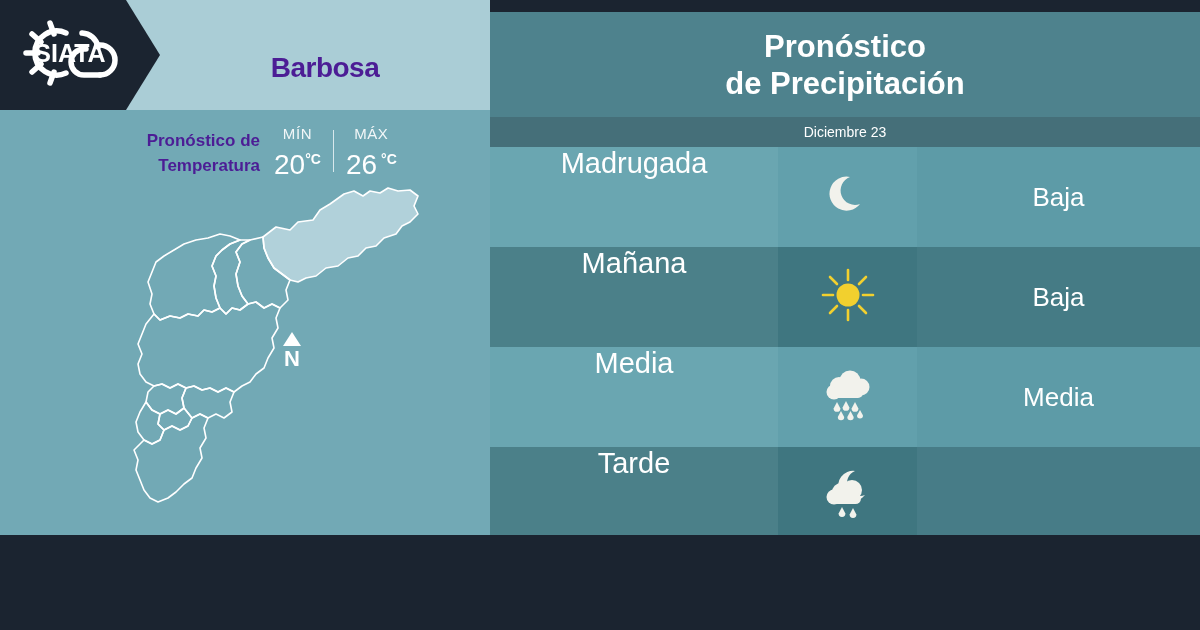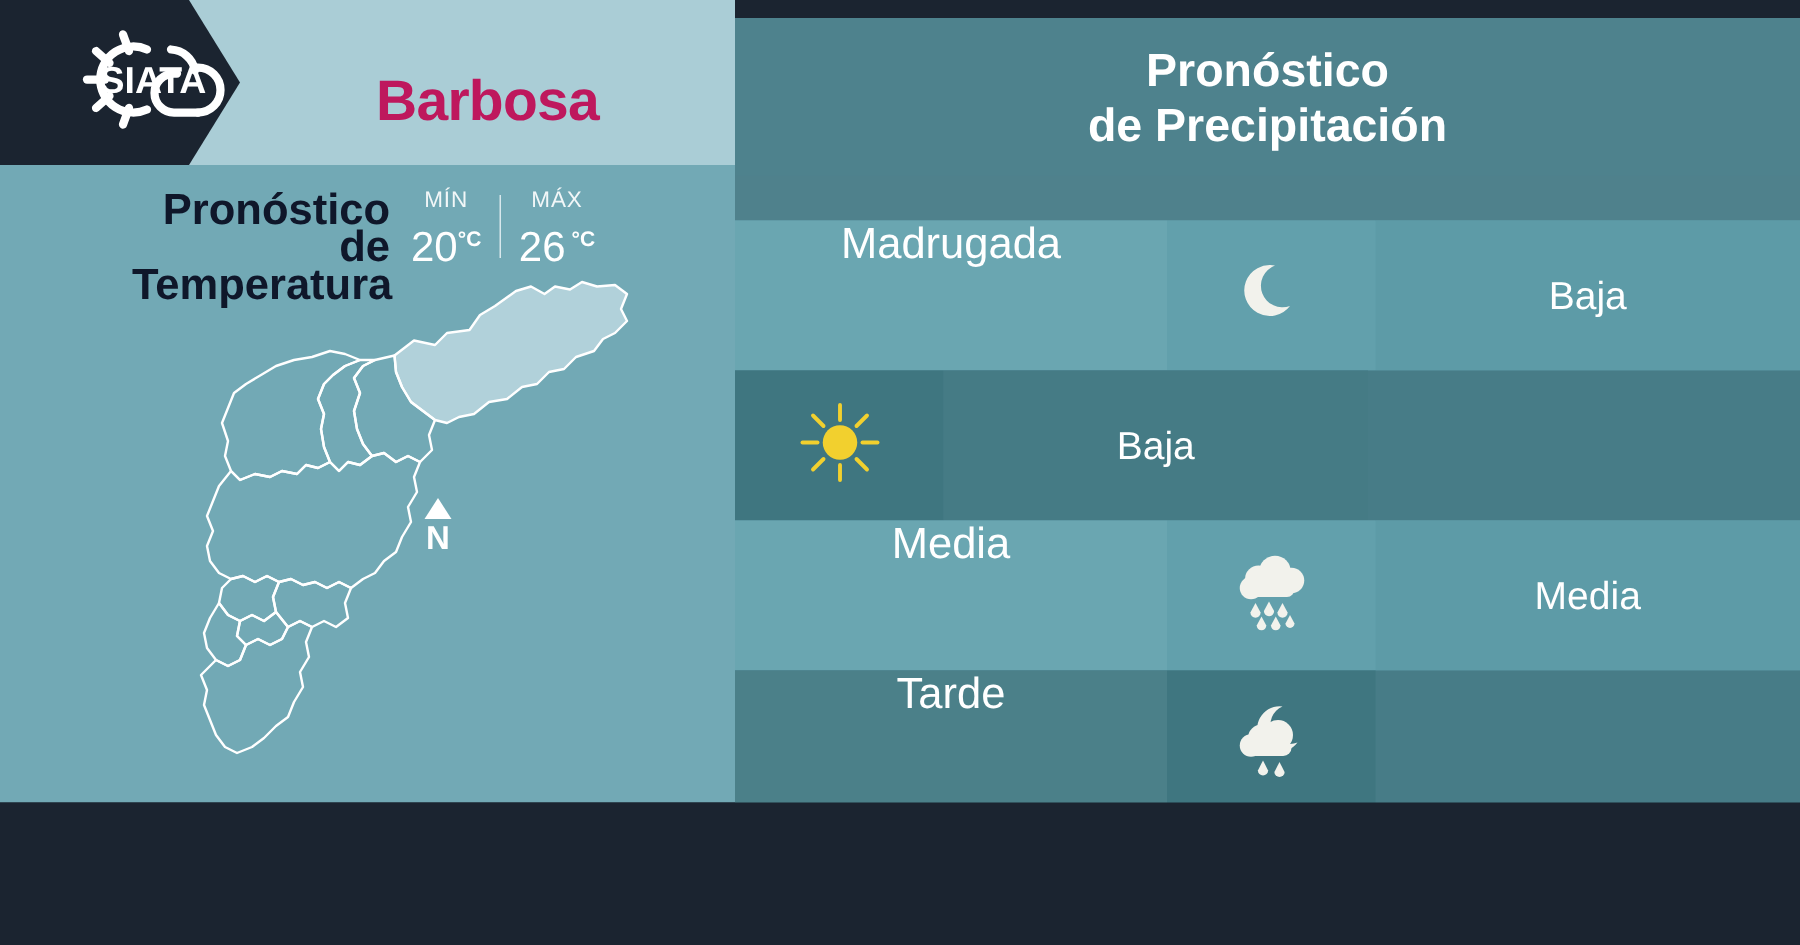--- a/index.html
+++ b/index.html
@@ -11,33 +11,33 @@
   #page { position:relative; width:1200px; height:630px; }
 
   
   .left-panel { position:absolute; left:0; top:0; width:490px; height:535px; background:#72a9b5; }
   .left-header { position:absolute; left:0; top:0; width:490px; height:110px; background:#aacdd6; }
 
   .logo-badge {
     position:absolute; left:0; top:0; width:160px; height:110px;
     background:#1b2430;
     clip-path: polygon(0 0, 126px 0, 160px 55px, 126px 110px, 0 110px);
-    display:flex; align-items:center; justify-content:flex-end;
+    display:flex; align-items:center; justify-content:flex-start;
   }
   .logo-mark { margin-left:10px; }
 
   .city-title {
     position:absolute; left:160px; top:0; width:330px; height:136px;
     display:flex; align-items:center; justify-content:center;
-    font-size:38px; font-weight:bold; color:#be185d; letter-spacing:-0.5px;
+    font-size:28px; font-weight:bold; color:#4c1d95; letter-spacing:-0.5px;
   }
 
   .temp-block { position:absolute; left:88px; top:124px; width:330px; height:62px; display:flex; align-items:flex-start; }
   .temp-label {
-    font-size:29px; font-weight:bold; color:#0f172a; line-height:25px;
+    font-size:17px; font-weight:bold; color:#4c1d95; line-height:25px;
     text-align:right; width:172px; padding-top:4px;
   }
   .temp-values { display:flex; align-items:flex-start; padding-left:14px; color:#fff; }
   .tv-col { text-align:center; }
   .tv-cap { font-size:15px; letter-spacing:0.6px; color:#f2f7f8; line-height:20px; }
   .tv-num { font-size:28px; line-height:30px; font-weight:400; }
   .tv-num sup { font-size:14px; vertical-align:super; font-weight:bold; }
   .tv-sep { width:1px; height:42px; background:#d8e8ec; margin:6px 12px 0 12px; }
   .tv-gap { display:inline-block; width:4px; }
 
@@ -188,40 +188,46 @@
     </div>
   </div>
 
   <div class="right-panel">
 
     <div class="fc-header">
       <div class="fc-title">Pronóstico</div>
       <div class="fc-title">de Precipitación</div>
     </div>
 
+    <div class="fc-datebar">
+      <span class="fc-date">Diciembre 23</span>
+    </div>
 
     <div class="fc-rows">
 
       <div class="fc-row odd">
         <div class="cell-period">
           <span class="period-text">Madrugada</span>
         </div>
         <div class="cell-icon">
           <span>
             <svg width="52" height="52" viewBox="0 0 52 52">
               <path d="M38 35 A17 17 0 1 1 28 8 A14 14 0 0 0 38 35 Z" fill="#f2f2ec"></path>
             </svg>
           </span>
         </div>
         <div class="cell-prob">
           <span class="prob-text">Baja</span>
         </div>
       </div>
 
       <div class="fc-row even">
+        <div class="cell-period">
+          <span class="period-text">Mañana</span>
+        </div>
         <div class="cell-icon">
           <span>
             <svg width="58" height="58" viewBox="0 0 58 58">
               <circle cx="29" cy="29" r="11.5" fill="#f2d02e"></circle>
               <g stroke="#f2d02e" stroke-width="2.6" stroke-linecap="round">
                 <line x1="29" y1="4" x2="29" y2="14"></line>
                 <line x1="29" y1="44" x2="29" y2="54"></line>
                 <line x1="4" y1="29" x2="14" y2="29"></line>
                 <line x1="44" y1="29" x2="54" y2="29"></line>
                 <line x1="11" y1="11" x2="18" y2="18"></line>

